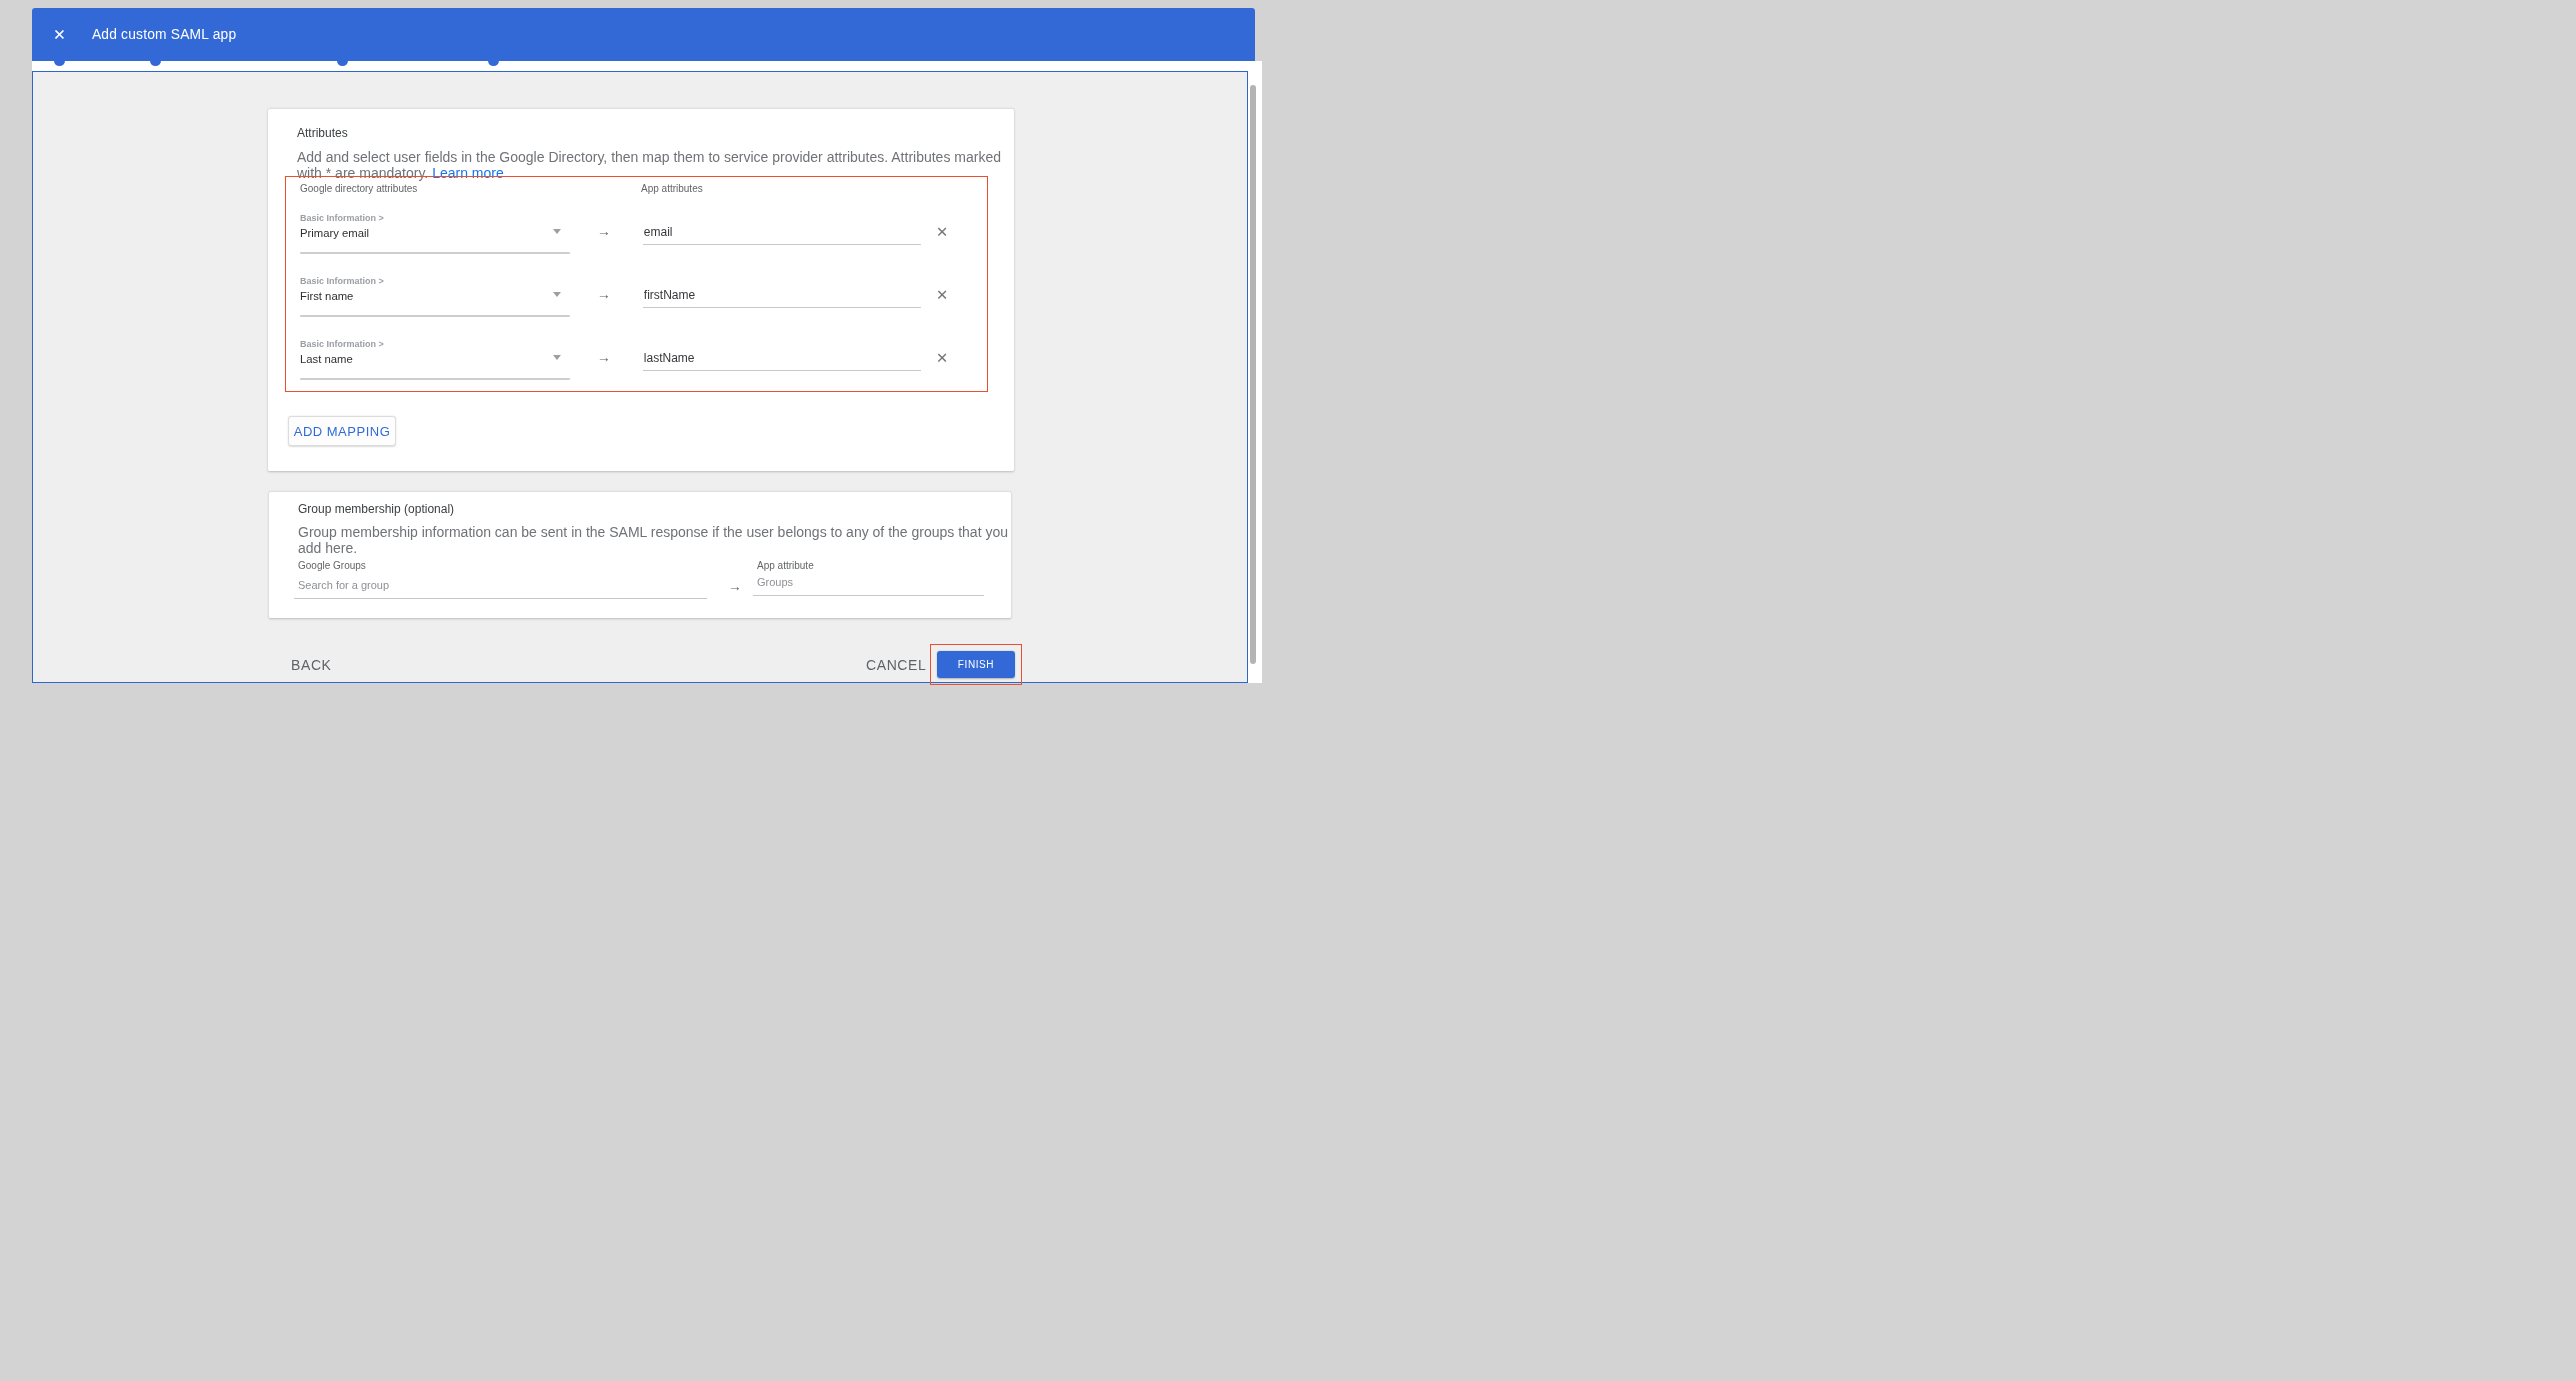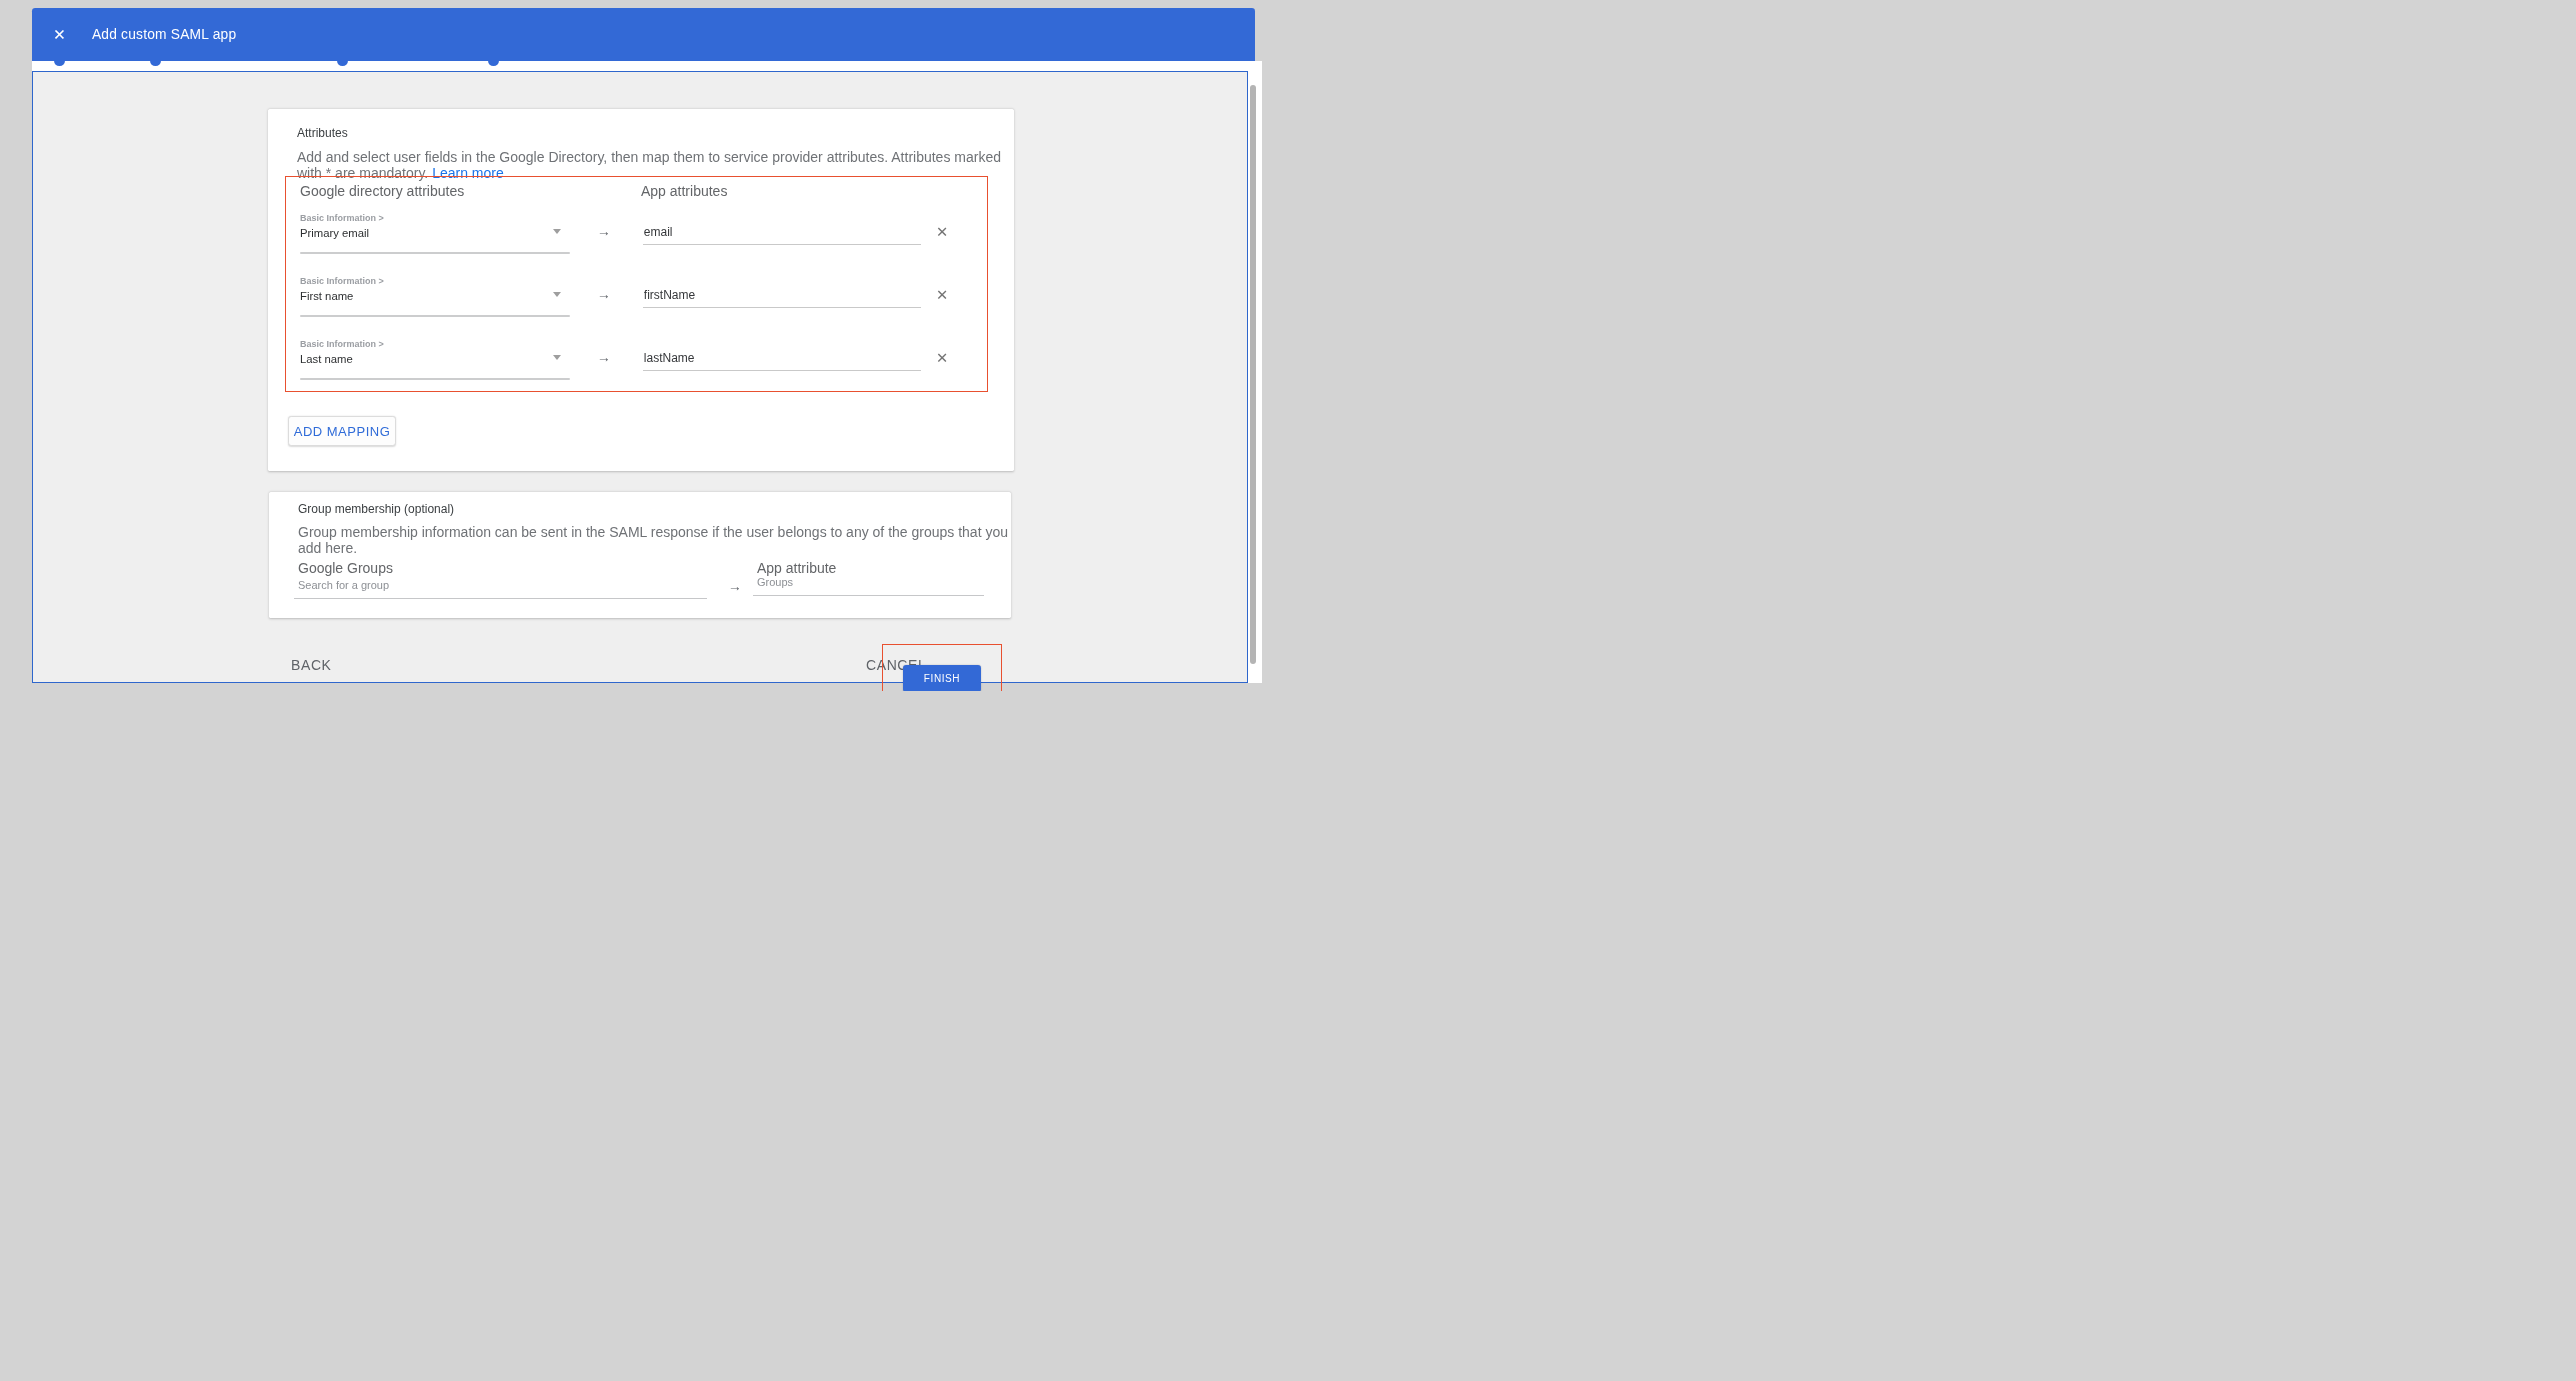--- a/index.html
+++ b/index.html
@@ -32,21 +32,21 @@
   .card2{left:269px;top:492px;width:742px;height:126px;}
 
   .card-title{position:absolute;font-size:12px;color:#3c4043;font-weight:500;}
   .card-desc{position:absolute;font-size:14px;color:#6f7276;}
   .link{color:#1a73e8;cursor:pointer;}
 
   
   .annotation{position:absolute;border:1.6px solid #e8502f;z-index:5;pointer-events:none;}
   .attr-annotation{left:17px;top:67px;width:701px;height:214px;}
 
-  .col-header{position:absolute;font-size:14px;font-weight:500;color:#636568;}
+  .col-header{position:absolute;font-size:10px;font-weight:500;color:#636568;}
 
   
   .row-category{position:absolute;font-size:9px;color:#9b9ea3;font-weight:bold;}
   .row-select-value{position:absolute;font-size:11.3px;color:#2d2f31;cursor:pointer;}
   .select-underline{position:absolute;width:270px;height:1.6px;background:#cccdce;border-radius:1.6px;}
   .dd-triangle{position:absolute;width:0;height:0;border-left:4.9px solid transparent;
     border-right:4.9px solid transparent;border-top:5.7px solid #9e9e9e;cursor:pointer;}
   .map-arrow{position:absolute;font-size:13.8px;color:#5f6368;}
   .app-input{position:absolute;width:277px;border:none;outline:none;background:transparent;
     font-family:"Liberation Sans",sans-serif;font-size:12px;color:#35373a;padding:0 0 4.9px 0.8px;
@@ -62,22 +62,22 @@
   
   .group-input{position:absolute;border:none;outline:none;background:transparent;
     font-family:"Liberation Sans",sans-serif;font-size:11px;color:#3c4043;
     border-bottom:0.8px solid #c6c7c9;padding:0 0 6.5px 4px;}
   .group-input::placeholder{color:#8d9095;}
   .app-input::placeholder{color:#8d9095;}
 
   
   .footer-btn{position:absolute;font-size:14px;font-weight:500;letter-spacing:0.6px;
     color:#5f6368;padding:6.5px 13px;cursor:pointer;z-index:2;}
-  .finish-annotation{position:absolute;left:882px;top:644px;border:1.6px solid #e8502f;
-    padding:20px;z-index:4;}
+  .finish-annotation{position:absolute;left:930px;top:644px;border:1.6px solid #e8502f;
+    padding:6px;z-index:4;}
   .finish-btn{width:78px;height:27px;background:#3369d6;border:none;border-radius:3.2px;
     color:#ffffff;font-family:"Liberation Sans",sans-serif;font-size:10px;font-weight:500;
     letter-spacing:0.6px;cursor:pointer;box-shadow:0 0.8px 1.6px rgba(0,0,0,.25);}
 </style>
 </head>
 <body>
 
 <div class="screen">
 
   <div class="step-dot" style="left:54px"></div>

